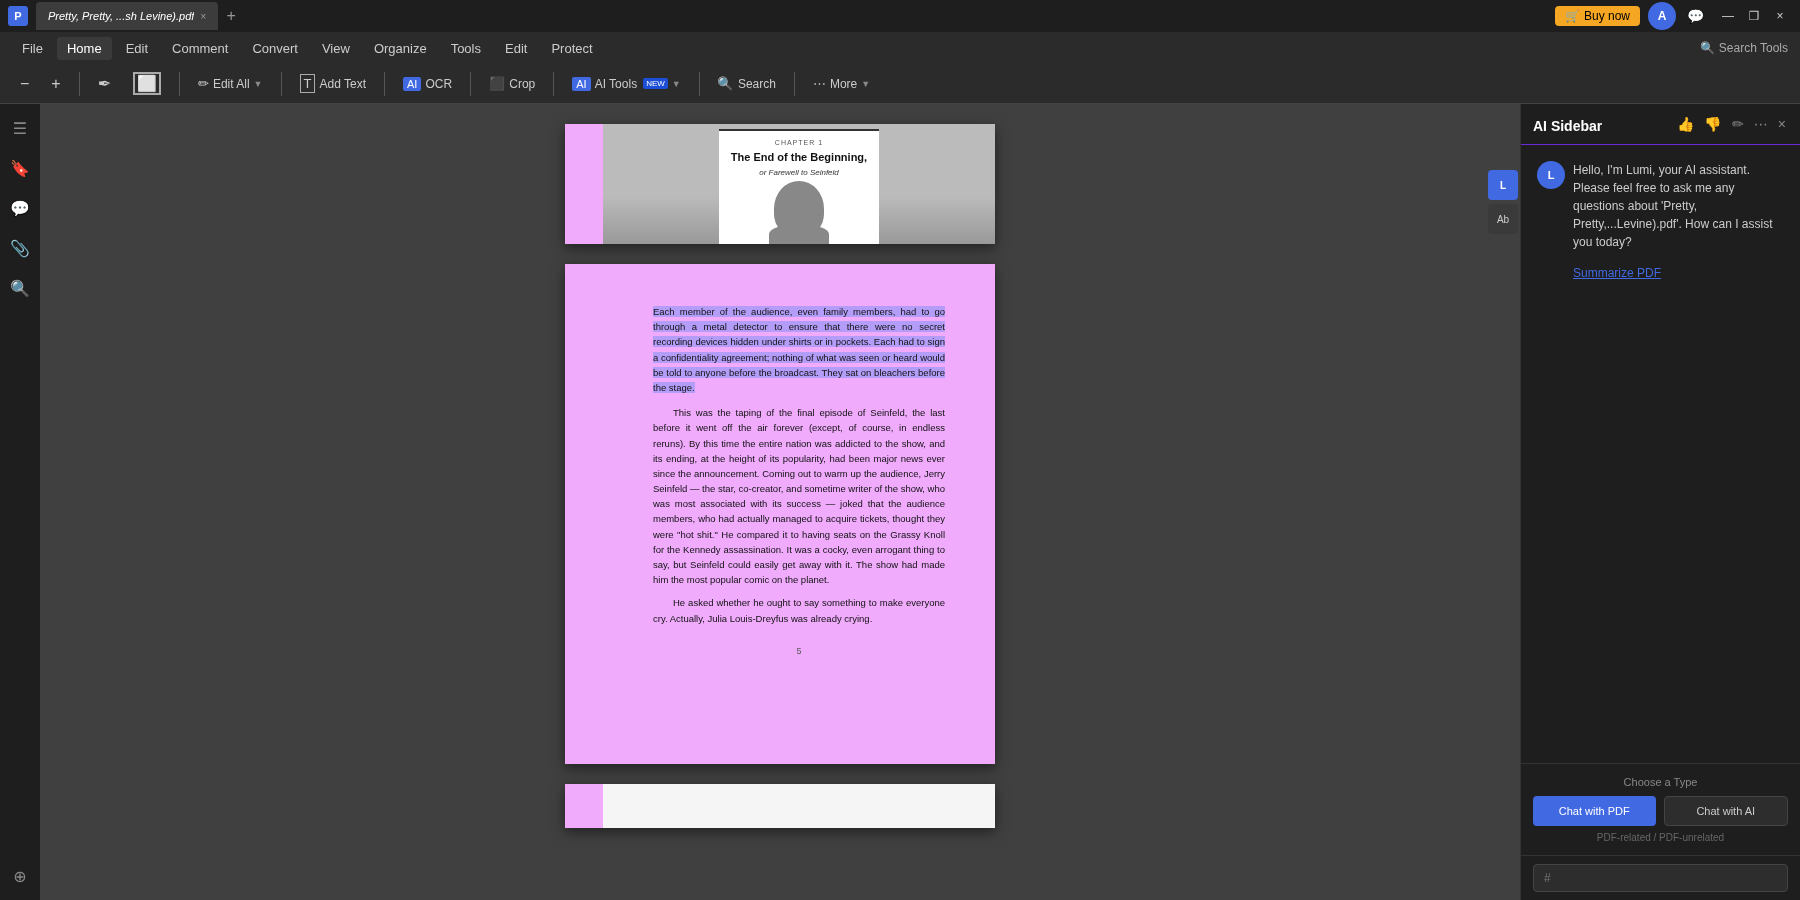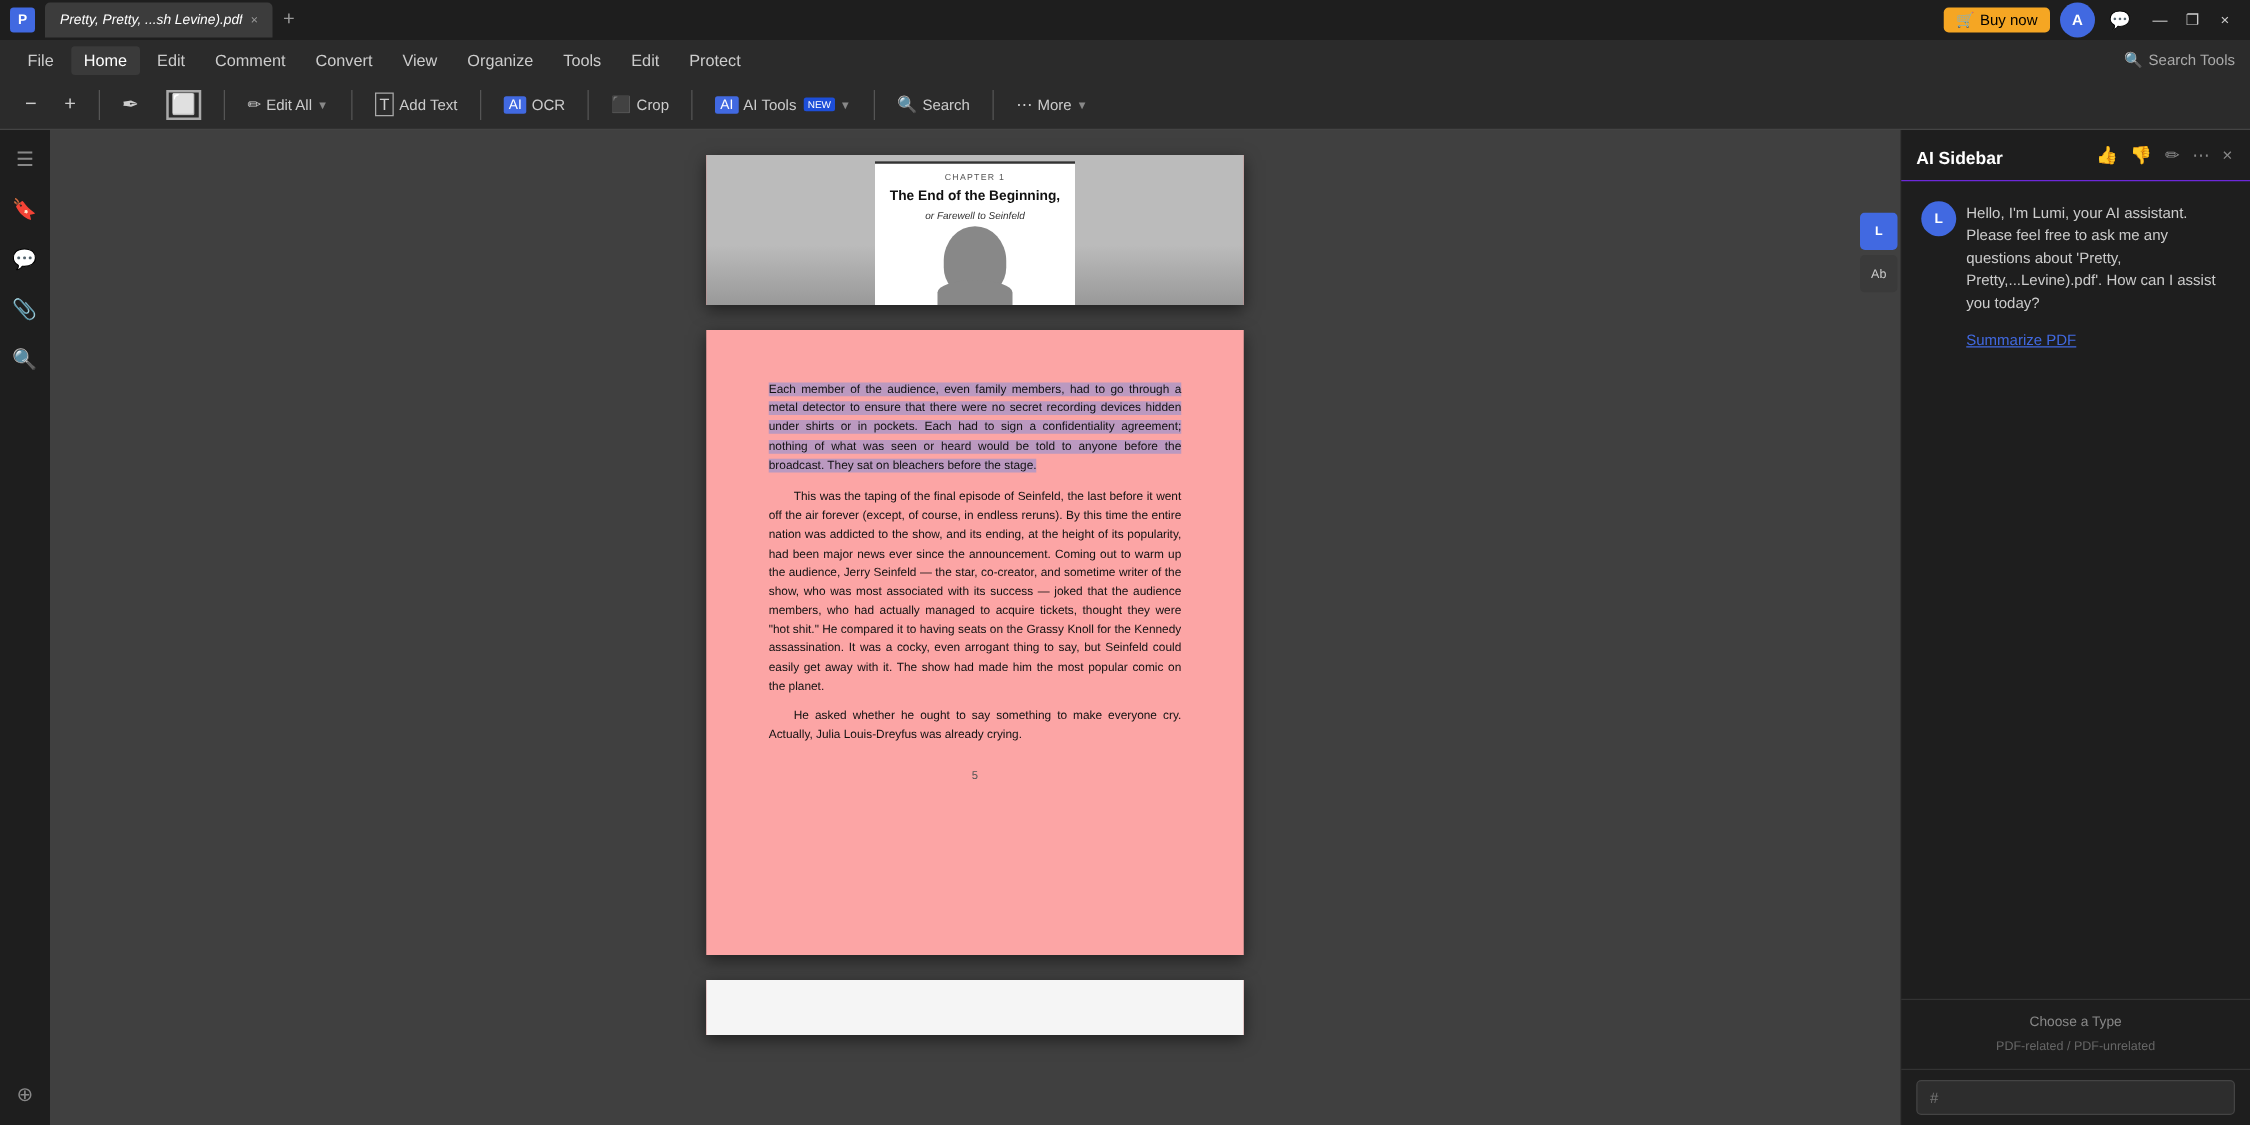--- a/index.html
+++ b/index.html
@@ -167,24 +167,25 @@
       background: #404040;
       overflow-y: auto;
       display: flex;
       flex-direction: column;
       align-items: center;
       padding: 20px 0;
       gap: 20px;
     }
 
     .pdf-page {
-      background: #fca5a5;
+      background: #f0abfc;
       width: 430px;
       box-shadow: 0 4px 12px rgba(0,0,0,0.5);
       position: relative;
+      padding-left: 38px;
     }
 
     .pdf-page-top {
       height: 120px;
       background: #e8e8e8;
       overflow: hidden;
       position: relative;
     }
     .book-cover-content {
       position: absolute;
@@ -554,20 +555,24 @@
         <div style="width:28px;height:28px;background:#4169e1;border-radius:50%;display:flex;align-items:center;justify-content:center;color:white;font-size:11px;font-weight:bold;flex-shrink:0;">L</div>
         <div>
           <p class="ai-message">Hello, I'm Lumi, your AI assistant. Please feel free to ask me any questions about 'Pretty, Pretty,...Levine).pdf'. How can I assist you today?</p>
           <span class="summarize-link">Summarize PDF</span>
         </div>
       </div>
     </div>
 
     <div class="ai-type-section">
       <div class="ai-type-label">Choose a Type</div>
+      <div class="ai-type-buttons">
+        <button class="ai-type-btn active">Chat with PDF</button>
+        <button class="ai-type-btn inactive">Chat with AI</button>
+      </div>
       <div class="ai-type-hint">PDF-related / PDF-unrelated</div>
     </div>
 
     <div class="ai-input-bar">
       <input class="ai-input" type="text" placeholder="#" style="">
     </div>
 
   </div>
 
 </div>

